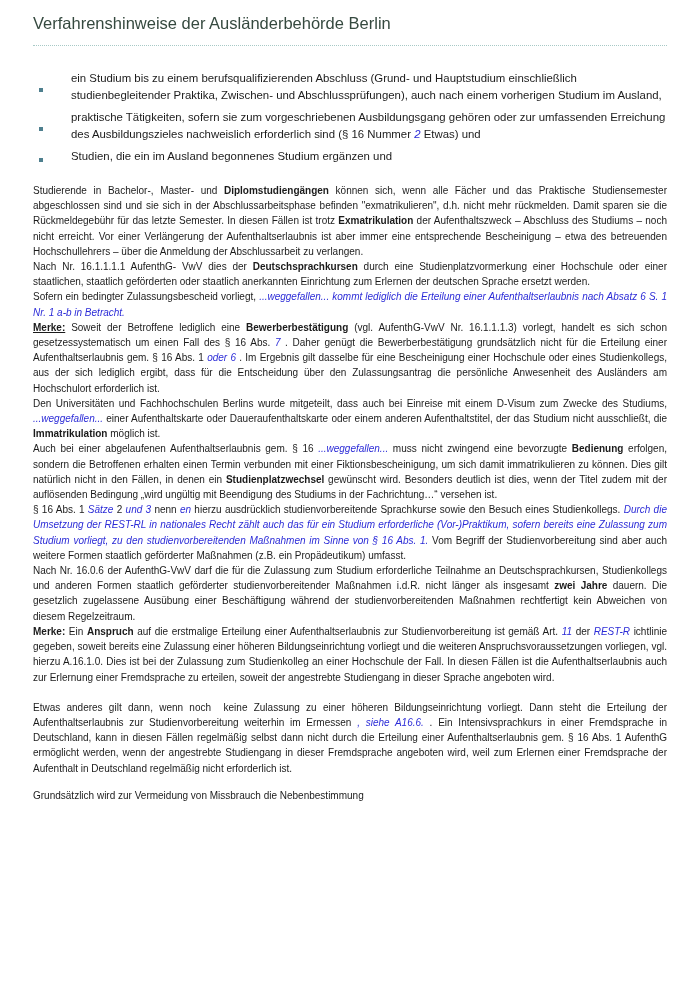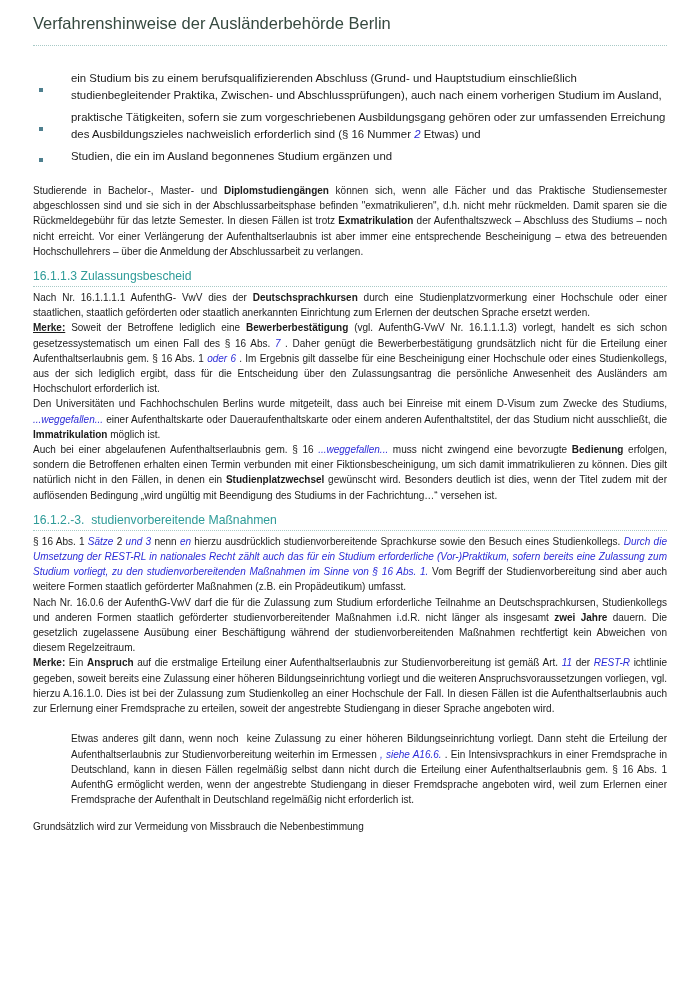--- a/index.html
+++ b/index.html
@@ -41,21 +41,21 @@
     font-size:12.2px;font-weight:normal;color:var(--accent-teal);
     margin:10px 0 3px 0;padding:0 0 3px 0;
     border-bottom:1px dotted var(--rule-color);
     white-space:pre-wrap;
   }
   .para{
     margin:0;font-size:10px;line-height:15.2px;
     text-align:justify;
   }
   .para.mt18{margin-top:18px;}
-  .para.mt15{margin-top:15px;margin-left:38px;}
+  .para.mt15{margin-top:15px;}
   .para.mt12{margin-top:12px;}
   .run{white-space:pre-wrap;}
   .run.b{font-weight:bold;}
   .run.bu{font-weight:bold;text-decoration:underline;}
   .run.ib{color:var(--link-blue);font-style:italic;}
 </style>
 </head>
 <body>
 
 <div class="page">
@@ -72,26 +72,25 @@
         <li>
           <span class="bullet"></span>
           <span class="li-text"><span class="run">praktische Tätigkeiten, sofern sie zum vorgeschriebenen Ausbildungsgang gehören oder zur umfassenden Erreichung des Ausbildungszieles nachweislich erforderlich sind (§ 16 Nummer </span><span class="run ib">2</span><span class="run"> Etwas) und</span></span>
         </li>
         <li>
           <span class="bullet"></span>
           <span class="li-text"><span class="run">Studien, die ein im Ausland begonnenes Studium ergänzen und</span></span>
         </li>
       </ul>
       <p class="para mt18"><span class="run">Studierende in Bachelor-, Master- und </span><span class="run b">Diplomstudiengängen</span><span class="run"> können sich, wenn alle Fächer und das Praktische Studiensemester abgeschlossen sind und sie sich in der Abschlussarbeitsphase befinden "exmatrikulieren", d.h. nicht mehr rückmelden. Damit sparen sie die Rückmeldegebühr für das letzte Semester. In diesen Fällen ist trotz </span><span class="run b">Exmatrikulation</span><span class="run"> der Aufenthaltszweck – Abschluss des Studiums – noch nicht erreicht. Vor einer Verlängerung der Aufenthaltserlaubnis ist aber immer eine entsprechende Bescheinigung – etwa des betreuenden Hochschullehrers – über die Anmeldung der Abschlussarbeit zu verlangen.</span></p>
-      <h2 class="sec-heading">16.1.1.3 Zulassungsbescheid</h2>
       <p class="para"><span class="run">Nach Nr. 16.1.1.1.1 AufenthG- VwV dies der </span><span class="run b">Deutschsprachkursen</span><span class="run"> durch eine Studienplatzvormerkung einer Hochschule oder einer staatlichen, staatlich geförderten oder staatlich anerkannten Einrichtung zum Erlernen der deutschen Sprache ersetzt werden.</span></p>
+      <p class="para"><span class="run">Sofern ein bedingter Zulassungsbescheid vorliegt, </span><span class="run ib">...weggefallen... kommt lediglich die Erteilung einer Aufenthaltserlaubnis nach Absatz 6 S. 1 Nr. 1 a-b in Betracht.</span></p>
       <p class="para"><span class="run bu">Merke:</span><span class="run"> Soweit der Betroffene lediglich eine </span><span class="run b">Bewerberbestätigung</span><span class="run"> (vgl. AufenthG-VwV Nr. 16.1.1.1.3) vorlegt, handelt es sich schon gesetzessystematisch um einen Fall des § 16 Abs. </span><span class="run ib">7</span><span class="run"> . Daher genügt die Bewerberbestätigung grundsätzlich nicht für die Erteilung einer Aufenthaltserlaubnis gem. § 16 Abs. 1 </span><span class="run ib">oder 6</span><span class="run"> . Im Ergebnis gilt dasselbe für eine Bescheinigung einer Hochschule oder eines Studienkollegs, aus der sich lediglich ergibt, dass für die Entscheidung über den Zulassungsantrag die persönliche Anwesenheit des Ausländers am Hochschulort erforderlich ist.</span></p>
       <p class="para"><span class="run">Den Universitäten und Fachhochschulen Berlins wurde mitgeteilt, dass auch bei Einreise mit einem D-Visum zum Zwecke des Studiums, </span><span class="run ib">...weggefallen...</span><span class="run"> einer Aufenthaltskarte oder Daueraufenthaltskarte oder einem anderen Aufenthaltstitel, der das Studium nicht ausschließt, die </span><span class="run b">Immatrikulation</span><span class="run"> möglich ist.</span></p>
       <p class="para"><span class="run">Auch bei einer abgelaufenen Aufenthaltserlaubnis gem. § 16 </span><span class="run ib">...weggefallen...</span><span class="run"> muss nicht zwingend eine bevorzugte </span><span class="run b">Bedienung</span><span class="run"> erfolgen, sondern die Betroffenen erhalten einen Termin verbunden mit einer Fiktionsbescheinigung, um sich damit immatrikulieren zu können. Dies gilt natürlich nicht in den Fällen, in denen ein </span><span class="run b">Studienplatzwechsel</span><span class="run"> gewünscht wird. Besonders deutlich ist dies, wenn der Titel zudem mit der auflösenden Bedingung „wird ungültig mit Beendigung des Studiums in der Fachrichtung…“ versehen ist.</span></p>
-      <h2 class="sec-heading">16.1.2.-3.  studienvorbereitende Maßnahmen</h2>
       <p class="para"><span class="run">§ 16 Abs. 1 </span><span class="run ib">Sätze</span><span class="run"> 2 </span><span class="run ib">und 3</span><span class="run"> nenn </span><span class="run ib">en</span><span class="run"> hierzu ausdrücklich studienvorbereitende Sprachkurse sowie den Besuch eines Studienkollegs. </span><span class="run ib">Durch die Umsetzung der REST-RL in nationales Recht zählt auch das für ein Studium erforderliche (Vor-)Praktikum, sofern bereits eine Zulassung zum Studium vorliegt, zu den studienvorbereitenden Maßnahmen im Sinne von § 16 Abs. 1.</span><span class="run"> Vom Begriff der Studienvorbereitung sind aber auch weitere Formen staatlich geförderter Maßnahmen (z.B. ein Propädeutikum) umfasst.</span></p>
       <p class="para"><span class="run">Nach Nr. 16.0.6 der AufenthG-VwV darf die für die Zulassung zum Studium erforderliche Teilnahme an Deutschsprachkursen, Studienkollegs und anderen Formen staatlich geförderter studienvorbereitender Maßnahmen i.d.R. nicht länger als insgesamt </span><span class="run b">zwei Jahre</span><span class="run"> dauern. Die gesetzlich zugelassene Ausübung einer Beschäftigung während der studienvorbereitenden Maßnahmen rechtfertigt kein Abweichen von diesem Regelzeitraum.</span></p>
       <p class="para"><span class="run b">Merke:</span><span class="run"> Ein </span><span class="run b">Anspruch</span><span class="run"> auf die erstmalige Erteilung einer Aufenthaltserlaubnis zur Studienvorbereitung ist gemäß Art. </span><span class="run ib">11</span><span class="run"> der </span><span class="run ib">REST-R</span><span class="run"> ichtlinie  gegeben, soweit bereits eine Zulassung einer höheren Bildungseinrichtung vorliegt und die weiteren Anspruchsvoraussetzungen vorliegen, vgl. hierzu A.16.1.0. Dies ist bei der Zulassung zum Studienkolleg an einer Hochschule der Fall. In diesen Fällen ist die Aufenthaltserlaubnis auch zur Erlernung einer Fremdsprache zu erteilen, soweit der angestrebte Studiengang in dieser Sprache angeboten wird.</span></p>
       <p class="para mt15"><span class="run">Etwas anderes gilt dann, wenn noch  keine Zulassung zu einer höheren Bildungseinrichtung vorliegt. Dann steht die Erteilung der Aufenthaltserlaubnis zur Studienvorbereitung weiterhin im Ermessen </span><span class="run ib">, siehe A16.6.</span><span class="run"> . Ein Intensivsprachkurs in einer Fremdsprache in Deutschland, kann in diesen Fällen regelmäßig selbst dann nicht durch die Erteilung einer Aufenthaltserlaubnis gem. § 16 Abs. 1 AufenthG ermöglicht werden, wenn der angestrebte Studiengang in dieser Fremdsprache angeboten wird, weil zum Erlernen einer Fremdsprache der Aufenthalt in Deutschland regelmäßig nicht erforderlich ist.</span></p>
       <p class="para mt12"><span class="run">Grundsätzlich wird zur Vermeidung von Missbrauch die Nebenbestimmung</span></p>
     </main>
 
 </div>
 
 </body></html>

